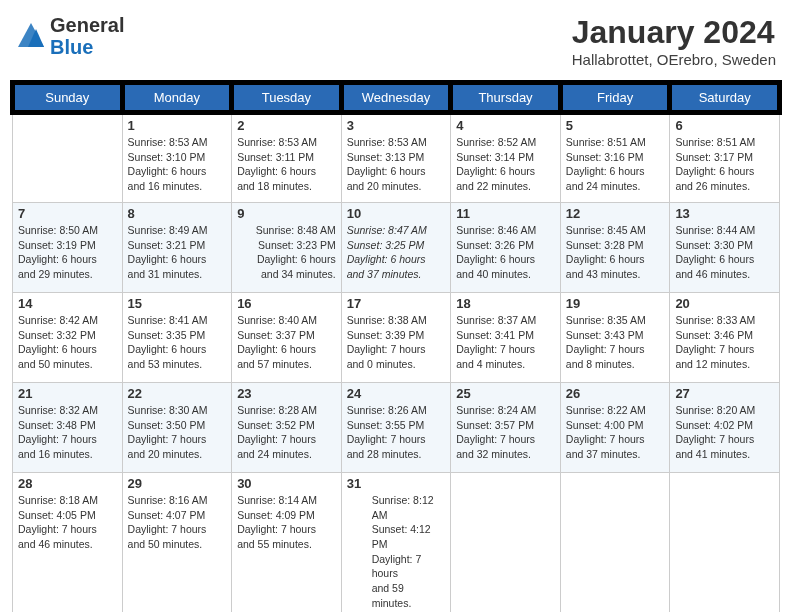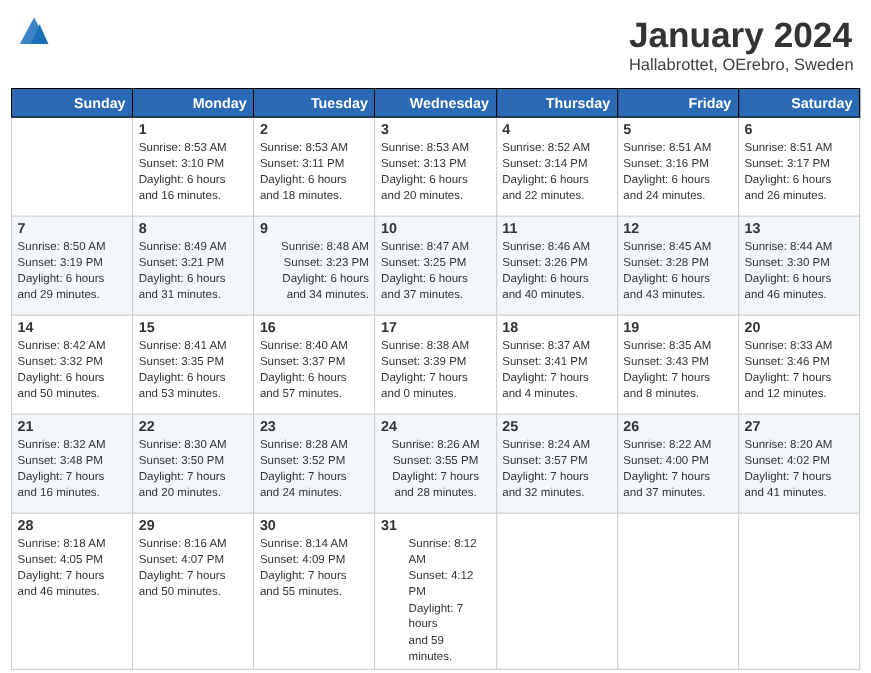--- a/index.html
+++ b/index.html
@@ -44,25 +44,25 @@
       font-size: 15px;
       color: #404040;
     }
     .calendar {
       width: 100%;
       border-collapse: collapse;
     }
     .calendar th {
       background-color: #2a6ab5;
       color: #fff;
-      font-weight: bold;
+      font-weight: normal;
       font-size: 13px;
       padding: 5px 6px;
-      text-align: right;
-      border: 1px solid #000000;
+      text-align: center;
+      border: 5px solid #000000;
     }
     .calendar td {
       border: 1px solid #ccc;
       vertical-align: top;
       padding: 3px 5px;
       font-size: 11px;
       color: #333;
       width: calc(100% / 7);
       min-height: 80px;
       height: 90px;
@@ -95,20 +95,24 @@
   </style>
 </head>
 <body>
 
 <div class="header">
   <div class="logo">
     <svg class="logo-icon" viewBox="0 0 30 30" xmlns="http://www.w3.org/2000/svg">
       <polygon points="15,2 28,26 2,26" fill="#1a6fba" opacity="0.85"></polygon>
       <polygon points="20,8 28,26 12,26" fill="#1a6fba"></polygon>
     </svg>
+    <div class="logo-text">
+      <span class="logo-general">General</span><br>
+      <span class="logo-blue">Blue</span>
+    </div>
   </div>
   <div class="title-block">
     <div class="month-title">January 2024</div>
     <div class="location-title">Hallabrottet, OErebro, Sweden</div>
   </div>
 </div>
 
 <table class="calendar">
   <thead>
     <tr>
@@ -184,21 +188,21 @@
         </td>
         <td>
           <span class="day-number">9</span>
           <div class="cell-info" style="white-space: pre-line; text-align: right;">Sunrise: 8:48 AM
 Sunset: 3:23 PM
 Daylight: 6 hours
 and 34 minutes.</div>
         </td>
         <td>
           <span class="day-number">10</span>
-          <div class="cell-info" style="white-space: pre-line;">Sunrise: 8:47 AM
+          <div class="cell-info" style="white-space: pre-line; font-style: italic;">Sunrise: 8:47 AM
 Sunset: 3:25 PM
 Daylight: 6 hours
 and 37 minutes.</div>
         </td>
         <td>
           <span class="day-number">11</span>
           <div class="cell-info" style="white-space: pre-line;">Sunrise: 8:46 AM
 Sunset: 3:26 PM
 Daylight: 6 hours
 and 40 minutes.</div>
@@ -286,21 +290,21 @@
         </td>
         <td>
           <span class="day-number">23</span>
           <div class="cell-info" style="white-space: pre-line;">Sunrise: 8:28 AM
 Sunset: 3:52 PM
 Daylight: 7 hours
 and 24 minutes.</div>
         </td>
         <td>
           <span class="day-number">24</span>
-          <div class="cell-info" style="white-space: pre-line; text-align: center;">Sunrise: 8:26 AM
+          <div class="cell-info" style="white-space: pre-line;">Sunrise: 8:26 AM
 Sunset: 3:55 PM
 Daylight: 7 hours
 and 28 minutes.</div>
         </td>
         <td>
           <span class="day-number">25</span>
           <div class="cell-info" style="white-space: pre-line;">Sunrise: 8:24 AM
 Sunset: 3:57 PM
 Daylight: 7 hours
 and 32 minutes.</div>

